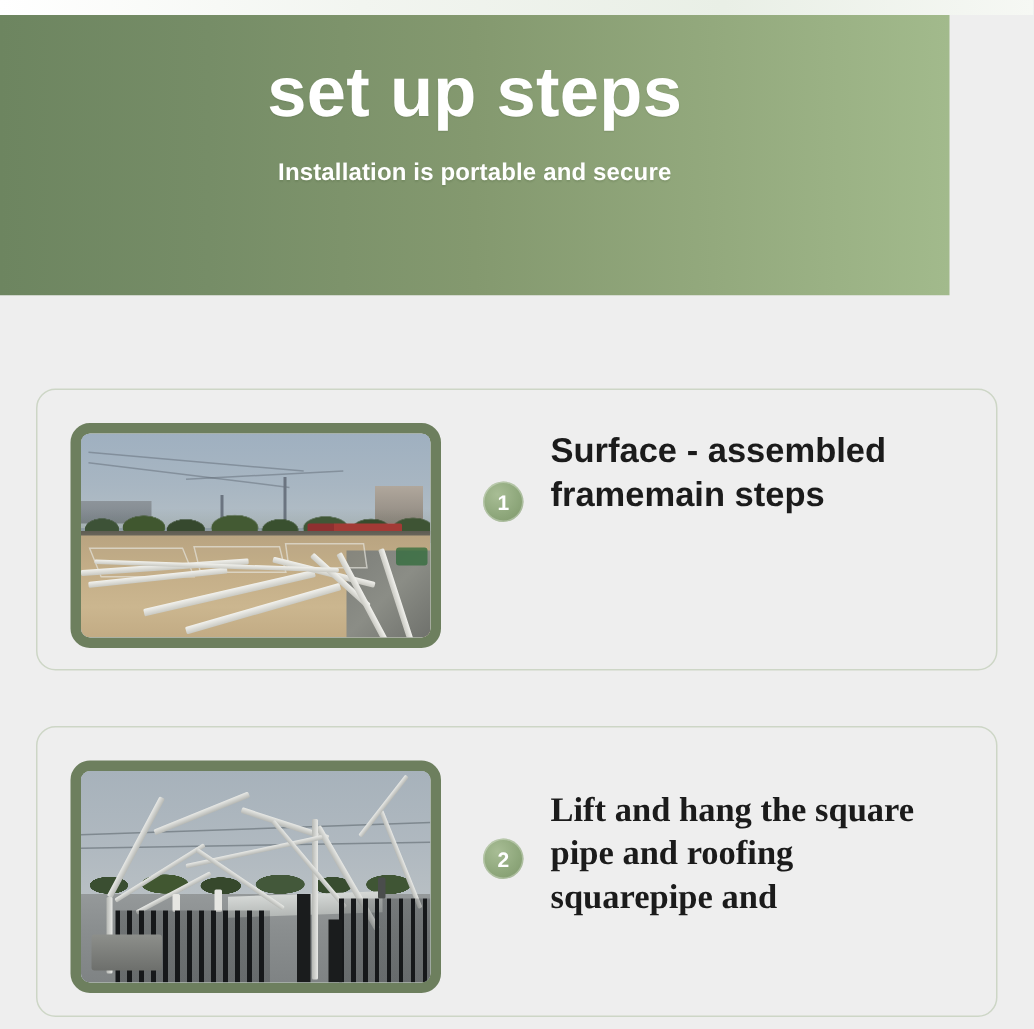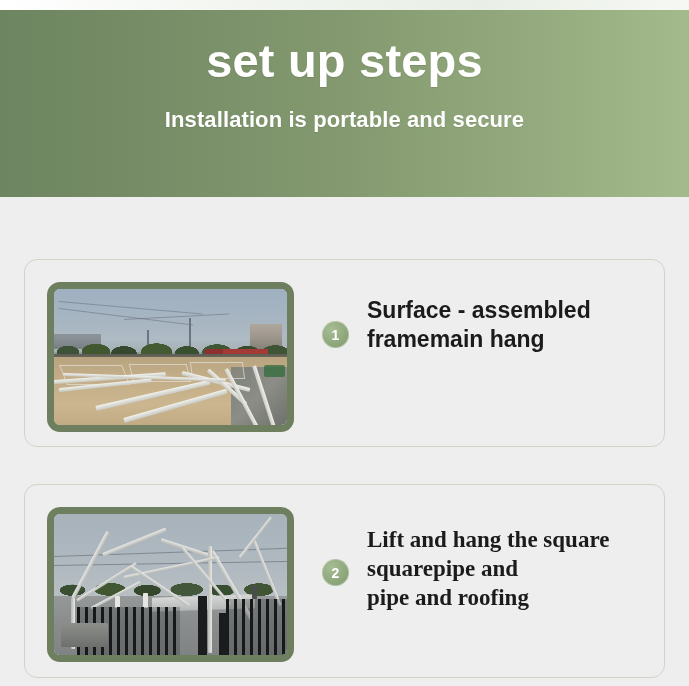--- a/index.html
+++ b/index.html
@@ -20,21 +20,21 @@
     position: absolute;
     left: 0; top: 0;
     width: 689px; height: 10px;
     background: linear-gradient(to right, #ffffff 0%, #f2f5f0 35%, #e9efe6 70%, #f6f8f4 100%);
   }
 
   
   .header {
     position: absolute;
     left: 0; top: 10px;
-    width: 689px;
+    width: 633px;
     height: 187px;
     background: linear-gradient(to right, #6d8560 0%, #768d67 22%, #84996f 50%, #93a97d 75%, #a2ba8c 100%);
     box-sizing: border-box;
     display: flex;
     flex-direction: column;
     align-items: center;
     justify-content: flex-start;
   }
   .header-title {
     margin-top: 26px;
@@ -42,21 +42,21 @@
     font-size: 47px;
     font-weight: bold;
     letter-spacing: 0.2px;
     line-height: 1.05;
     font-family: "Liberation Sans", sans-serif;
     text-shadow: 0 1px 1px rgba(60,80,50,0.18);
   }
   .header-subtitle {
     margin-top: 22px;
     color: #ffffff;
-    font-size: 22px;
+    font-size: 16px;
     font-weight: bold;
     letter-spacing: 0.1px;
     font-family: "Liberation Sans", sans-serif;
     text-shadow: 0 1px 1px rgba(60,80,50,0.15);
   }
 
   
   .content {
     position: absolute;
     left: 0;
@@ -242,21 +242,21 @@
 
   .step-text {
     margin-left: 18px;
     color: #1b1b1b;
     font-size: 23px;
     font-weight: bold;
     line-height: 1.26;
     font-family: "Liberation Sans", sans-serif;
     flex: 1 1 auto;
   }
-  .card-1 .step-text { margin-top: 36px; }
+  .card-1 .step-text { margin-top: 26px; }
   .card-2 .step-text { margin-top: 41px; font-family: Liberation Serif, serif; }
   .step-text div { white-space: nowrap; }
 </style>
 </head>
 <body>
 
 <div class="top-strip"></div>
 
 <div class="header">
   <div class="header-title">set up steps</div>
@@ -297,21 +297,21 @@
         <div class="p1-bar" style="left:74%; top:57%; width:34%; height:4px; transform:rotate(62deg);"></div>
         <div class="p1-bar" style="left:86%; top:55%; width:36%; height:4px; transform:rotate(72deg);"></div>
         <div class="p1-bar" style="left:4%;  top:62%; width:70%; height:3px; transform:rotate(2deg);"></div>
       </div>
     </div>
 
     <div class="badge">1</div>
 
     <div class="step-text">
       <div>Surface - assembled</div>
-      <div>framemain hang</div>
+      <div>framemain steps</div>
     </div>
   </div>
 
   <div class="card card-2">
 
     <div class="photo-frame">
       <div class="photo">
         <div class="p2-sky"></div>
         <div class="p2-trees"></div>
         <div class="p2-plaza"></div>
@@ -343,18 +343,18 @@
         <div class="p2-post" style="left:62%; height:42%;"></div>
         <div class="p2-post" style="left:71%; height:30%;"></div>
         <div class="p2-box"></div>
       </div>
     </div>
 
     <div class="badge">2</div>
 
     <div class="step-text">
       <div>Lift and hang the square</div>
+      <div>pipe and roofing</div>
       <div>squarepipe and</div>
-      <div>pipe and roofing</div>
     </div>
   </div>
 
 </div>
 
 </body></html>

